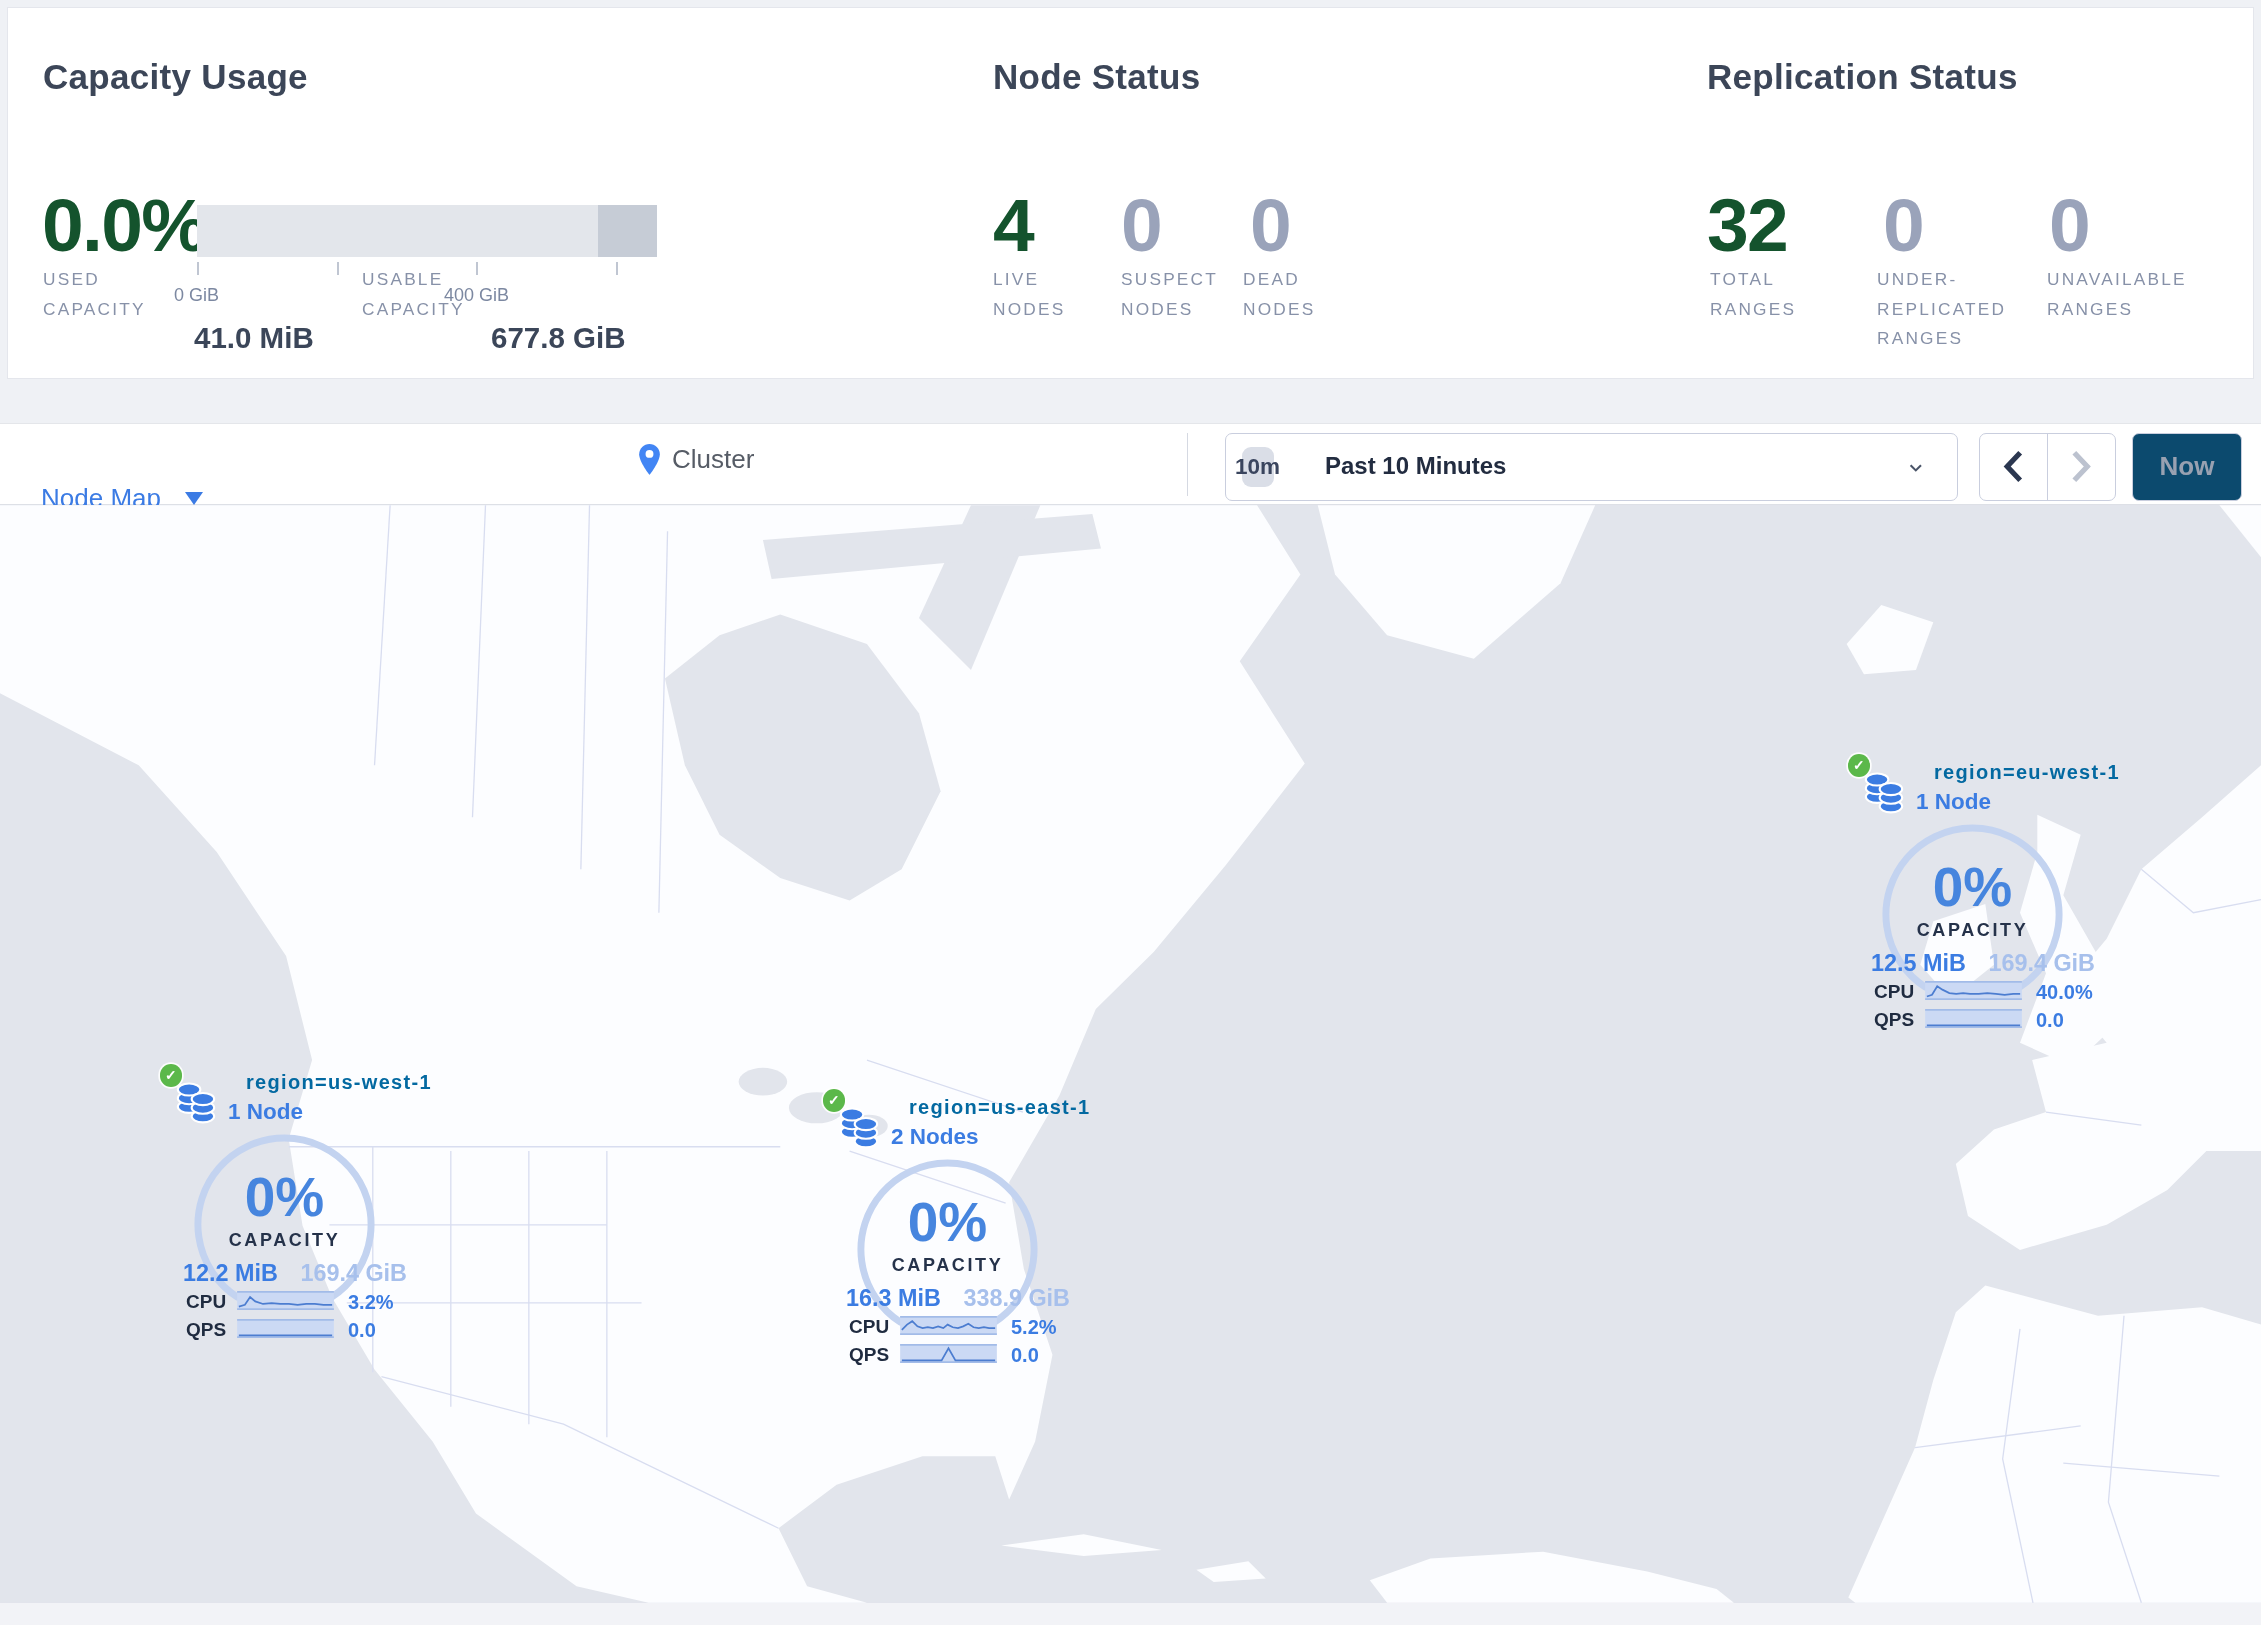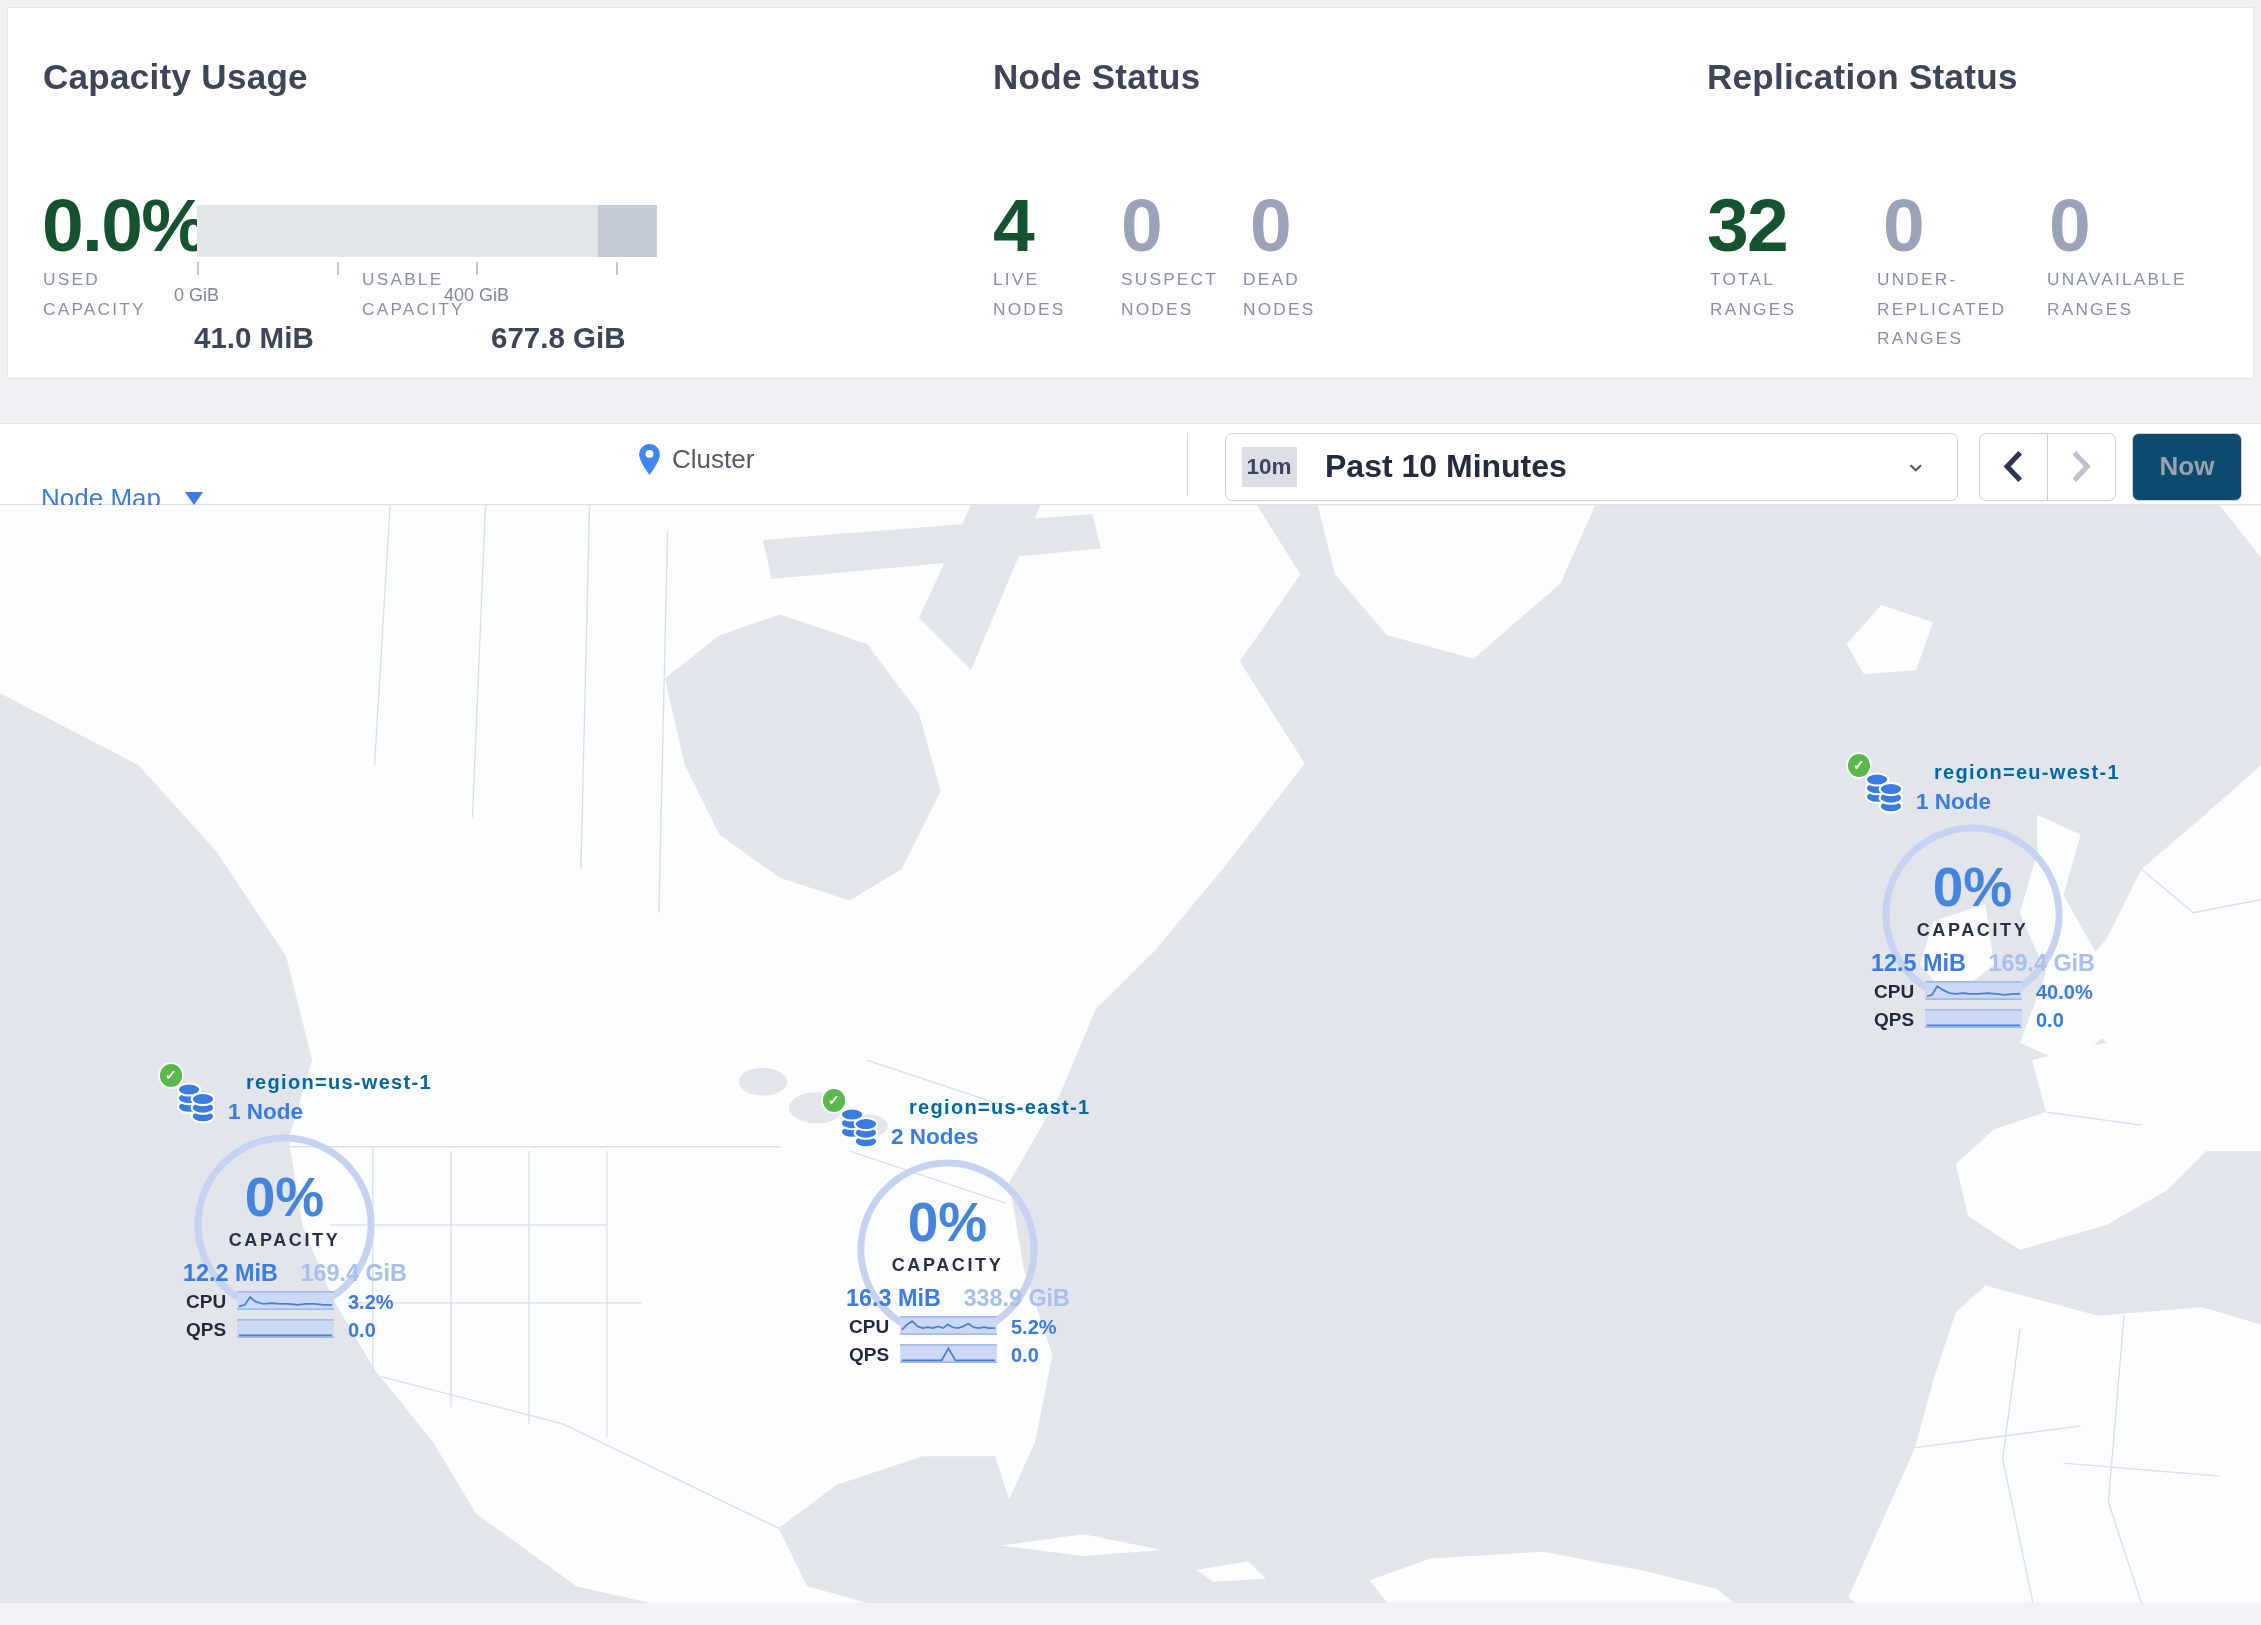--- a/index.html
+++ b/index.html
@@ -24,24 +24,24 @@
   .toolbar { position:absolute; left:0; top:423px; width:2261px; height:82px; background:#ffffff;
     border-top:0.9px solid #e4e6ea; border-bottom:0.9px solid #dde0e6; }
   .view-selector { position:absolute; left:41px; top:0; height:81px; display:flex; align-items:center; gap:24px; cursor:pointer;margin-top:34px; }
   .view-selector-label { font-size:26px; color:#3b7be4; }
   .tri-down { width:0; height:0; border-left:9.5px solid transparent; border-right:9.5px solid transparent; border-top:13px solid #3b7be4; }
   .breadcrumb { position:absolute; left:639px; top:0; height:70px; display:flex; align-items:center; gap:12px; }
   .crumb-label { font-size:26px; color:#565c66; }
   .tb-divider { position:absolute; left:1187px; top:8.7px; width:0.9px; height:63px; background:#d5d9e2; }
   .time-box { position:absolute; left:1225px; top:8.7px; width:733px; height:68px; background:#fff;
     border:1.7px solid #c9cede; border-radius:7px; }
-  .time-badge { position:absolute; left:15.6px; top:13px; width:55px; height:40px; background:#dadee7; border-radius:0;
+  .time-badge { position:absolute; left:15.6px; top:13px; width:32px; height:40px; background:#dadee7; border-radius:9px;
     display:flex; align-items:center; justify-content:center; font-size:22.5px; font-weight:700; color:#3a455e; }
   .time-label { position:absolute; left:99px; top:0; height:65px; display:flex; align-items:center;
-    font-size:32px; font-weight:600; color:#222c40; }
+    font-size:24px; font-weight:600; color:#222c40; }
   .chev-down { position:absolute; right:33px; top:26px; width:15.6px; height:15.6px; }
   .arrow-group { position:absolute; left:1979px; top:8.7px; width:137px; height:68px; background:#fff;
     border:1.7px solid #c9cede; border-radius:7px; display:flex; }
   .arrow-half { flex:1; display:flex; align-items:center; justify-content:center; }
   .arrow-half:first-child { border-right:0.9px solid #c9cede; }
   .now-btn { position:absolute; left:2132px; top:8.7px; width:110px; height:68px; background:#0c4a6e;
     border:1.7px solid #c9cede; border-radius:7px; display:flex; align-items:center; justify-content:center;
     font-size:26px; font-weight:600; color:#99a1b1; }
 
   

